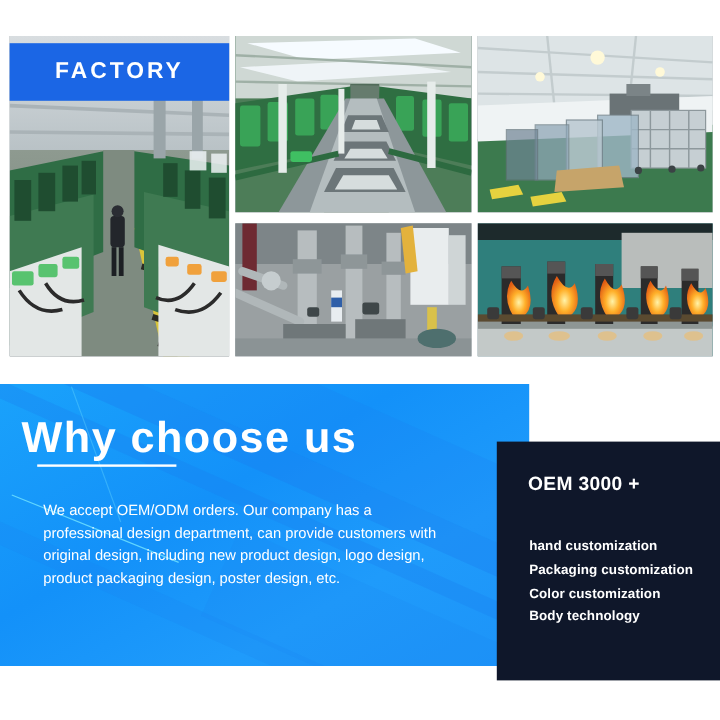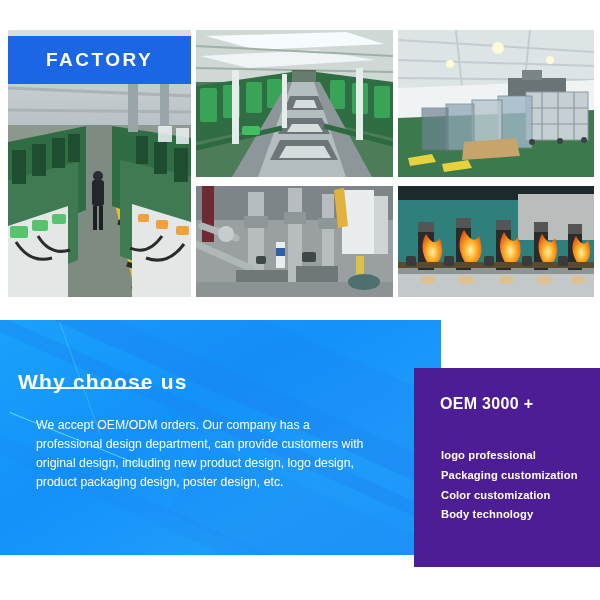--- a/index.html
+++ b/index.html
@@ -42,38 +42,37 @@
   .diag.d2{left:-60px;top:-30px;width:620px;height:14px;transform:rotate(24deg);opacity:.30;}
   .diag.d3{left:130px;top:-60px;width:420px;height:60px;transform:rotate(24deg);opacity:.22;}
   .diag.d4{left:-100px;top:70px;width:700px;height:18px;transform:rotate(24deg);opacity:.18;}
   .diag.d5{left:200px;top:120px;width:520px;height:80px;transform:rotate(24deg);opacity:.14;}
   .diag.thin{background:#6fe0ff;height:1.3px;opacity:.85;}
   .diag.t1{left:10px;top:92px;width:150px;transform:rotate(22deg);}
   .diag.t2{left:60px;top:2px;width:120px;transform:rotate(70deg);opacity:.35;}
 
   #why-title{
     position:absolute;left:18px;top:344px;
-    color:#ffffff;font-size:21px;font-weight:bold;letter-spacing:1.2px;
+    color:#ffffff;font-size:36px;font-weight:bold;letter-spacing:1.2px;
     z-index:4;
-    margin-top:26px;
   }
   #why-underline{
     position:absolute;left:31px;top:387px;width:116px;height:2px;
     background:#ffffff;z-index:4;
   }
   #why-body{
     position:absolute;left:20px;top:400px;width:365px;
     color:#ffffff;font-size:12.3px;line-height:19px;z-index:4;
   }
   #why-body p{margin:16px;}
 
   
   #oem-box{
     position:absolute;left:414px;top:368px;width:186px;height:199px;
-    background:#4c1d95;overflow:hidden;
+    background:#0f172a;overflow:hidden;
   }
   #oem-heading{
     position:absolute;left:26px;top:26px;width:150px;
     color:#ffffff;font-size:16px;font-weight:bold;line-height:20px;
     letter-spacing:.3px;
   }
   #oem-list{
     position:absolute;left:27px;top:78px;width:158px;
     color:#ffffff;font-size:11.2px;font-weight:bold;line-height:19.8px;
     letter-spacing:.1px;
@@ -422,18 +421,18 @@
 <div id="why-underline"></div>
 <div id="why-body">
   <p>We accept OEM/ODM orders. Our company has a professional design department, can provide customers with original design, including new product design, logo design, product packaging design, poster design, etc.</p>
 </div>
 
 <div id="oem-box">
   <div id="oem-heading">
     <div>OEM 3000 +</div>
   </div>
   <div id="oem-list">
-    <div>logo professional</div>
+    <div>hand customization</div>
     <div>Packaging customization</div>
     <div>Color customization</div>
     <div>Body technology</div>
   </div>
 </div>
 
 </body></html>

